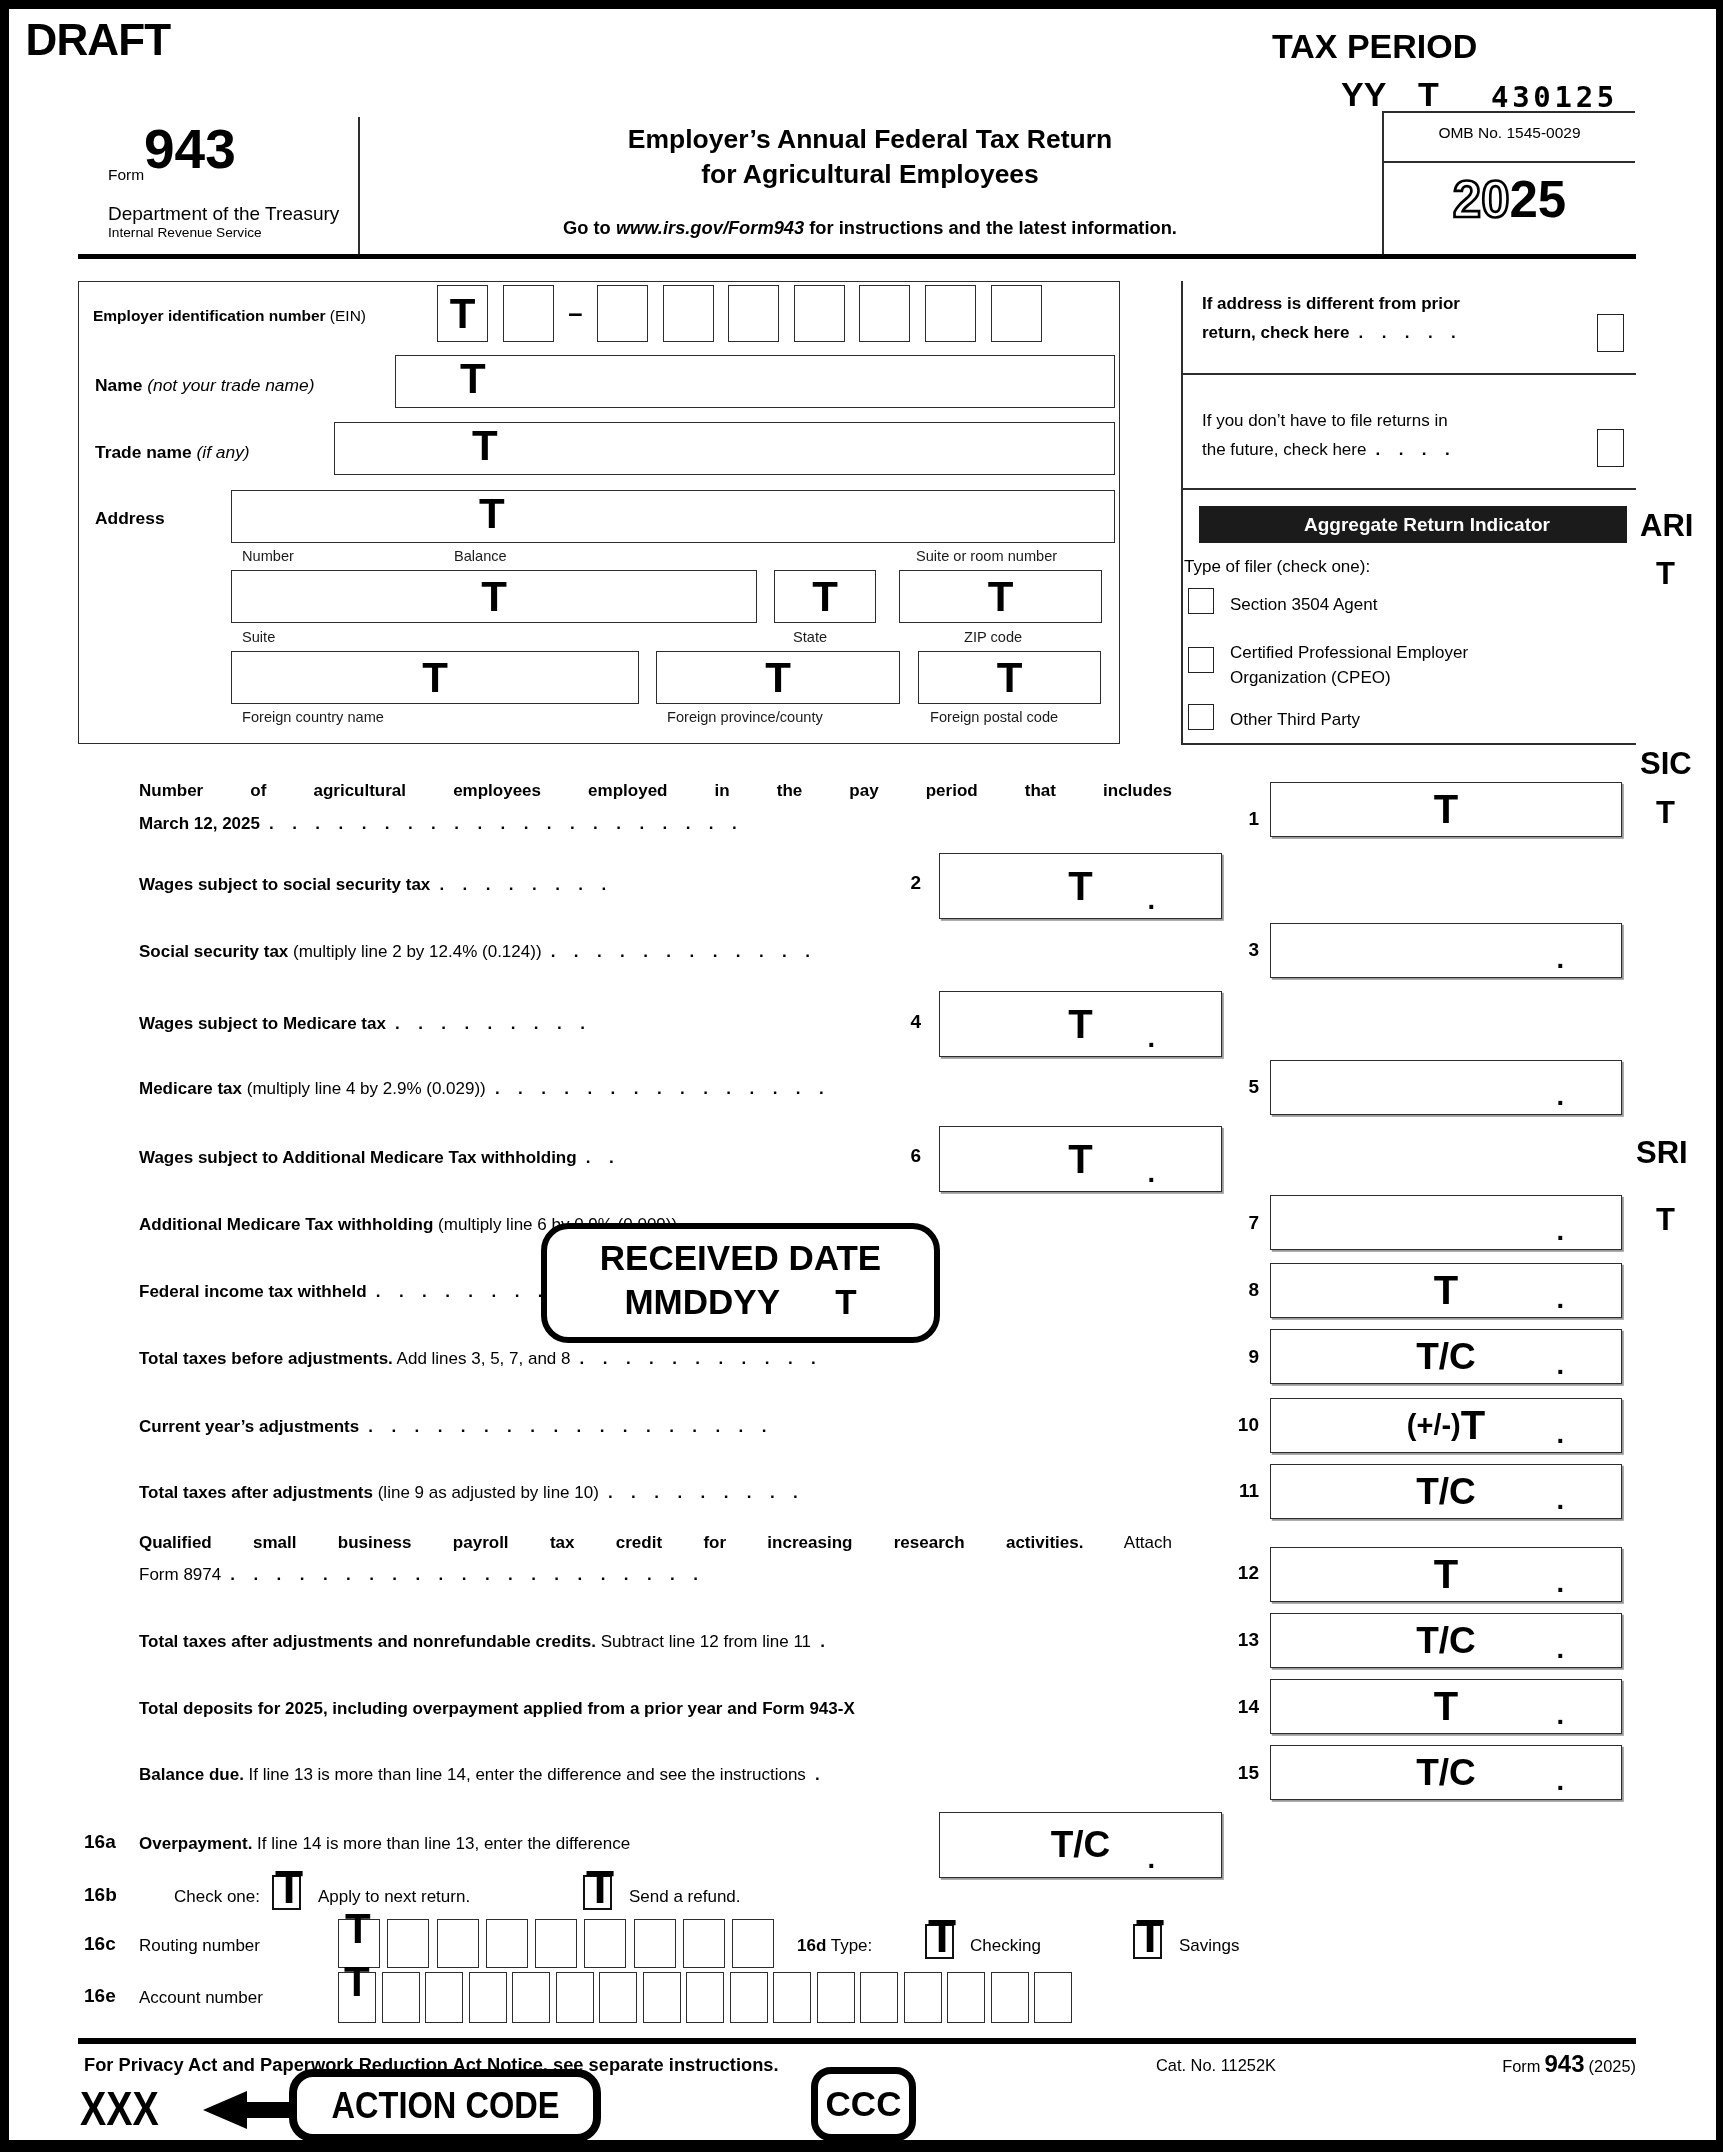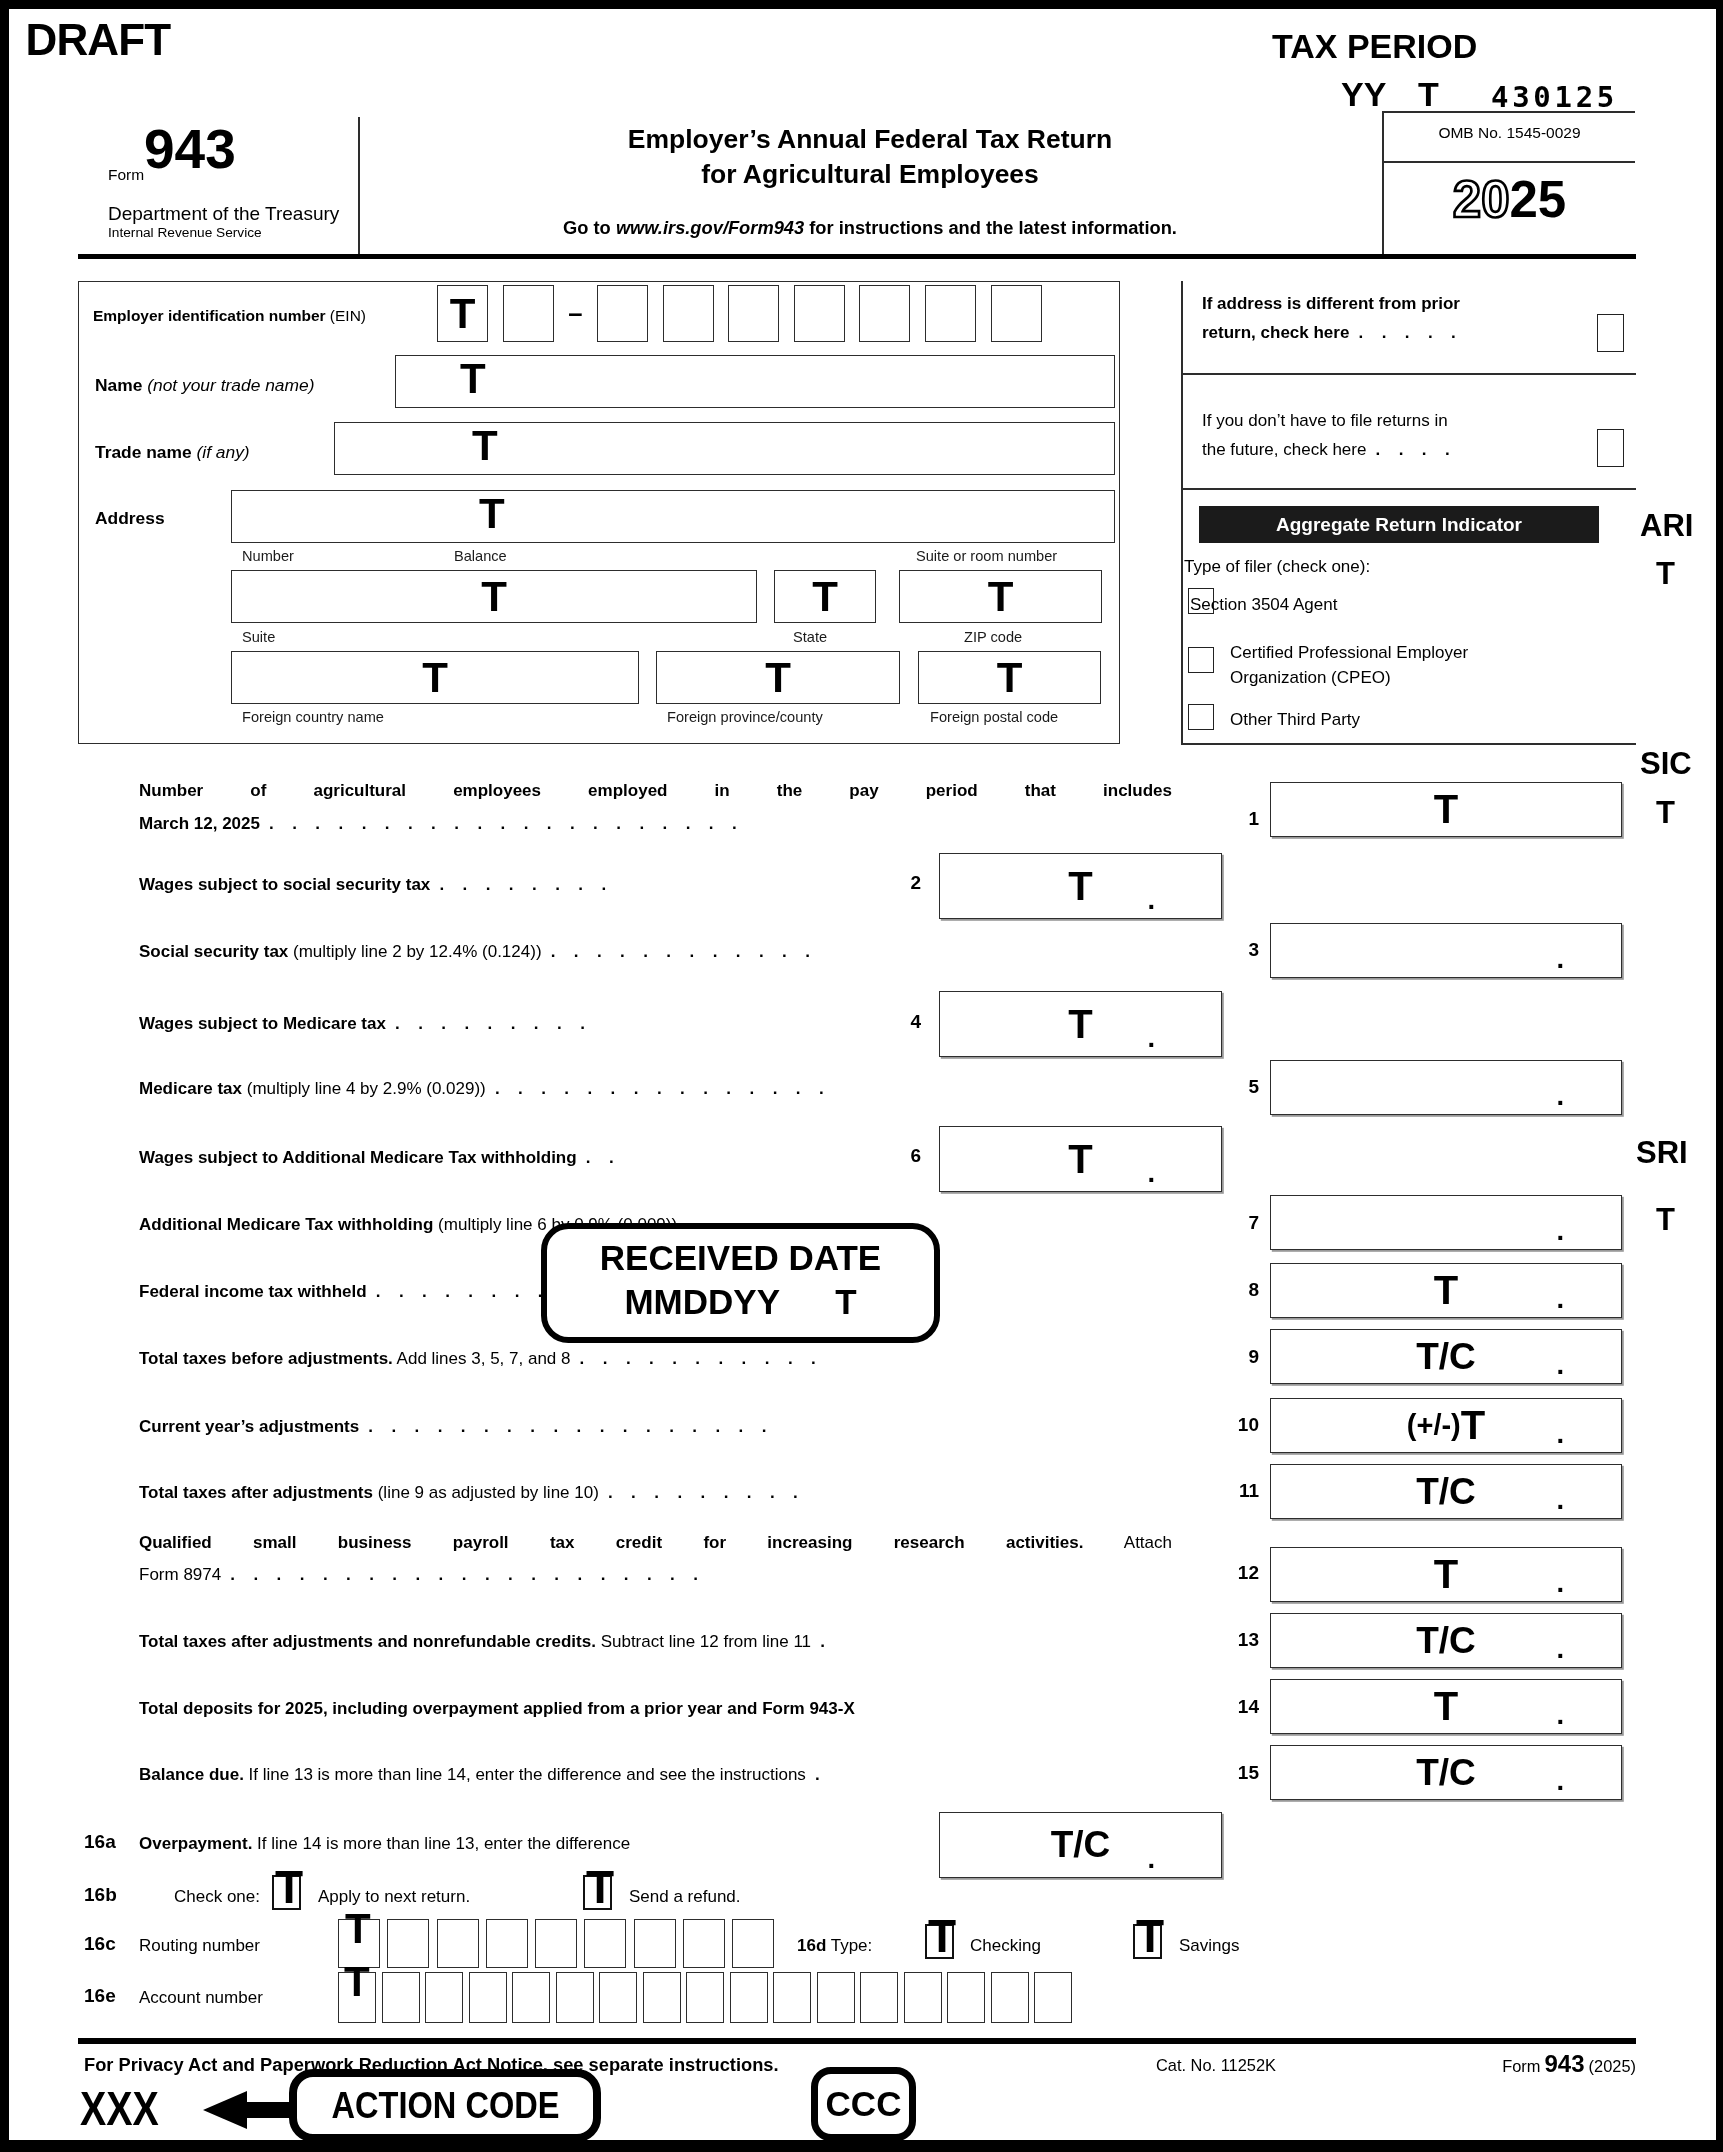--- a/index.html
+++ b/index.html
@@ -34,21 +34,21 @@
   .amt-in .dot{right:66px;}
   .vline{position:absolute;background:#2d2d2d;width:1.8px;}
   .hline{position:absolute;background:#2d2d2d;height:1.8px;}
   
   .cb{position:absolute;border:1.8px solid #222;background:#fff;box-sizing:border-box;}
   .cbt{position:absolute;width:29px;height:35px;border:2.7px solid #111;background:#fff;box-sizing:border-box;}
   .cbt .tover{position:absolute;left:0.9px;top:-12.8px;font-size:46px;font-weight:bold;line-height:1;}
   .sidecode{position:absolute;font-size:31px;font-weight:bold;}
   .ocr{font-family:"DejaVu Sans Mono",monospace;font-weight:bold;font-size:29px;letter-spacing:3.7px;}
   .aggbar{position:absolute;background:#1b1b1b;color:#fff;font-weight:bold;font-size:19px;
-          display:flex;align-items:center;justify-content:center;}
+          display:flex;align-items:center;justify-content:center;padding-left:28px;}
   .yr20{color:#fff;-webkit-text-stroke:2.7px #000;}
   .stamp{position:absolute;border:6.4px solid #000;border-radius:27.4px;background:#fff;
          text-align:center;font-weight:bold;}
   .rcell{width:42px;height:49px;}
 </style>
 </head>
 <body>
 
 <div class="page">
 
@@ -167,21 +167,21 @@
   <div class="cb" style="left:1597px;top:429px;width:27.4px;height:38px;"></div>
 
   <div class="hline" style="left:1181px;top:488px;width:455px;"></div>
 
   <div class="aggbar" style="left:1199px;top:506px;width:400px;height:37px;">Aggregate Return Indicator</div>
   <div class="sidecode" style="left:1640px;top:508px;">ARI</div>
   <div class="sidecode" style="left:1656px;top:556px;">T</div>
 
   <div class="abs t21" style="left:1184px;top:554px;">Type of filer (check one):</div>
   <div class="cb" style="left:1188px;top:588px;width:25.6px;height:25.6px;"></div>
-  <div class="abs t21" style="left:1190px;top:592px;">Section 3504 Agent</div>
+  <div class="abs t21" style="left:1230px;top:592px;">Section 3504 Agent</div>
   <div class="cb" style="left:1188px;top:647px;width:25.6px;height:25.6px;"></div>
   <div class="abs t21" style="left:1230px;top:640px;">Certified Professional Employer</div>
   <div class="abs t21" style="left:1230px;top:665px;">Organization (CPEO)</div>
   <div class="cb" style="left:1188px;top:704px;width:25.6px;height:25.6px;"></div>
   <div class="abs t21" style="left:1230px;top:707px;">Other Third Party</div>
 
   <div class="hline" style="left:1181px;top:743px;width:455px;"></div>
   <div class="sidecode" style="left:1640px;top:746px;">SIC</div>
   <div class="sidecode" style="left:1656px;top:795px;">T</div>
   <div class="sidecode" style="left:1636px;top:1135px;">SRI</div>

